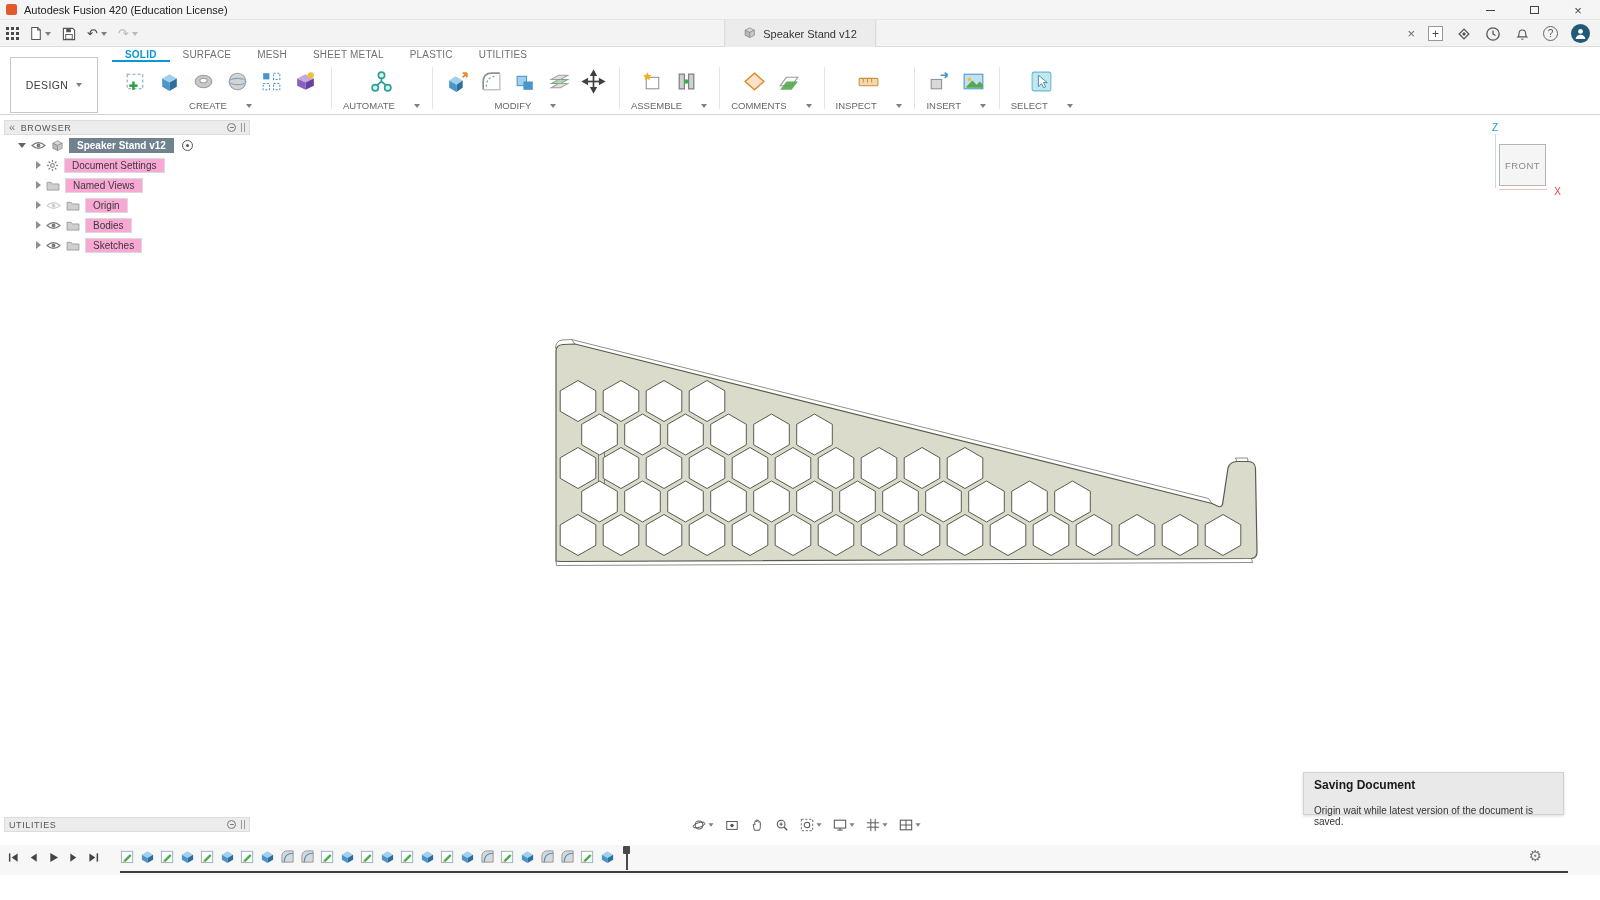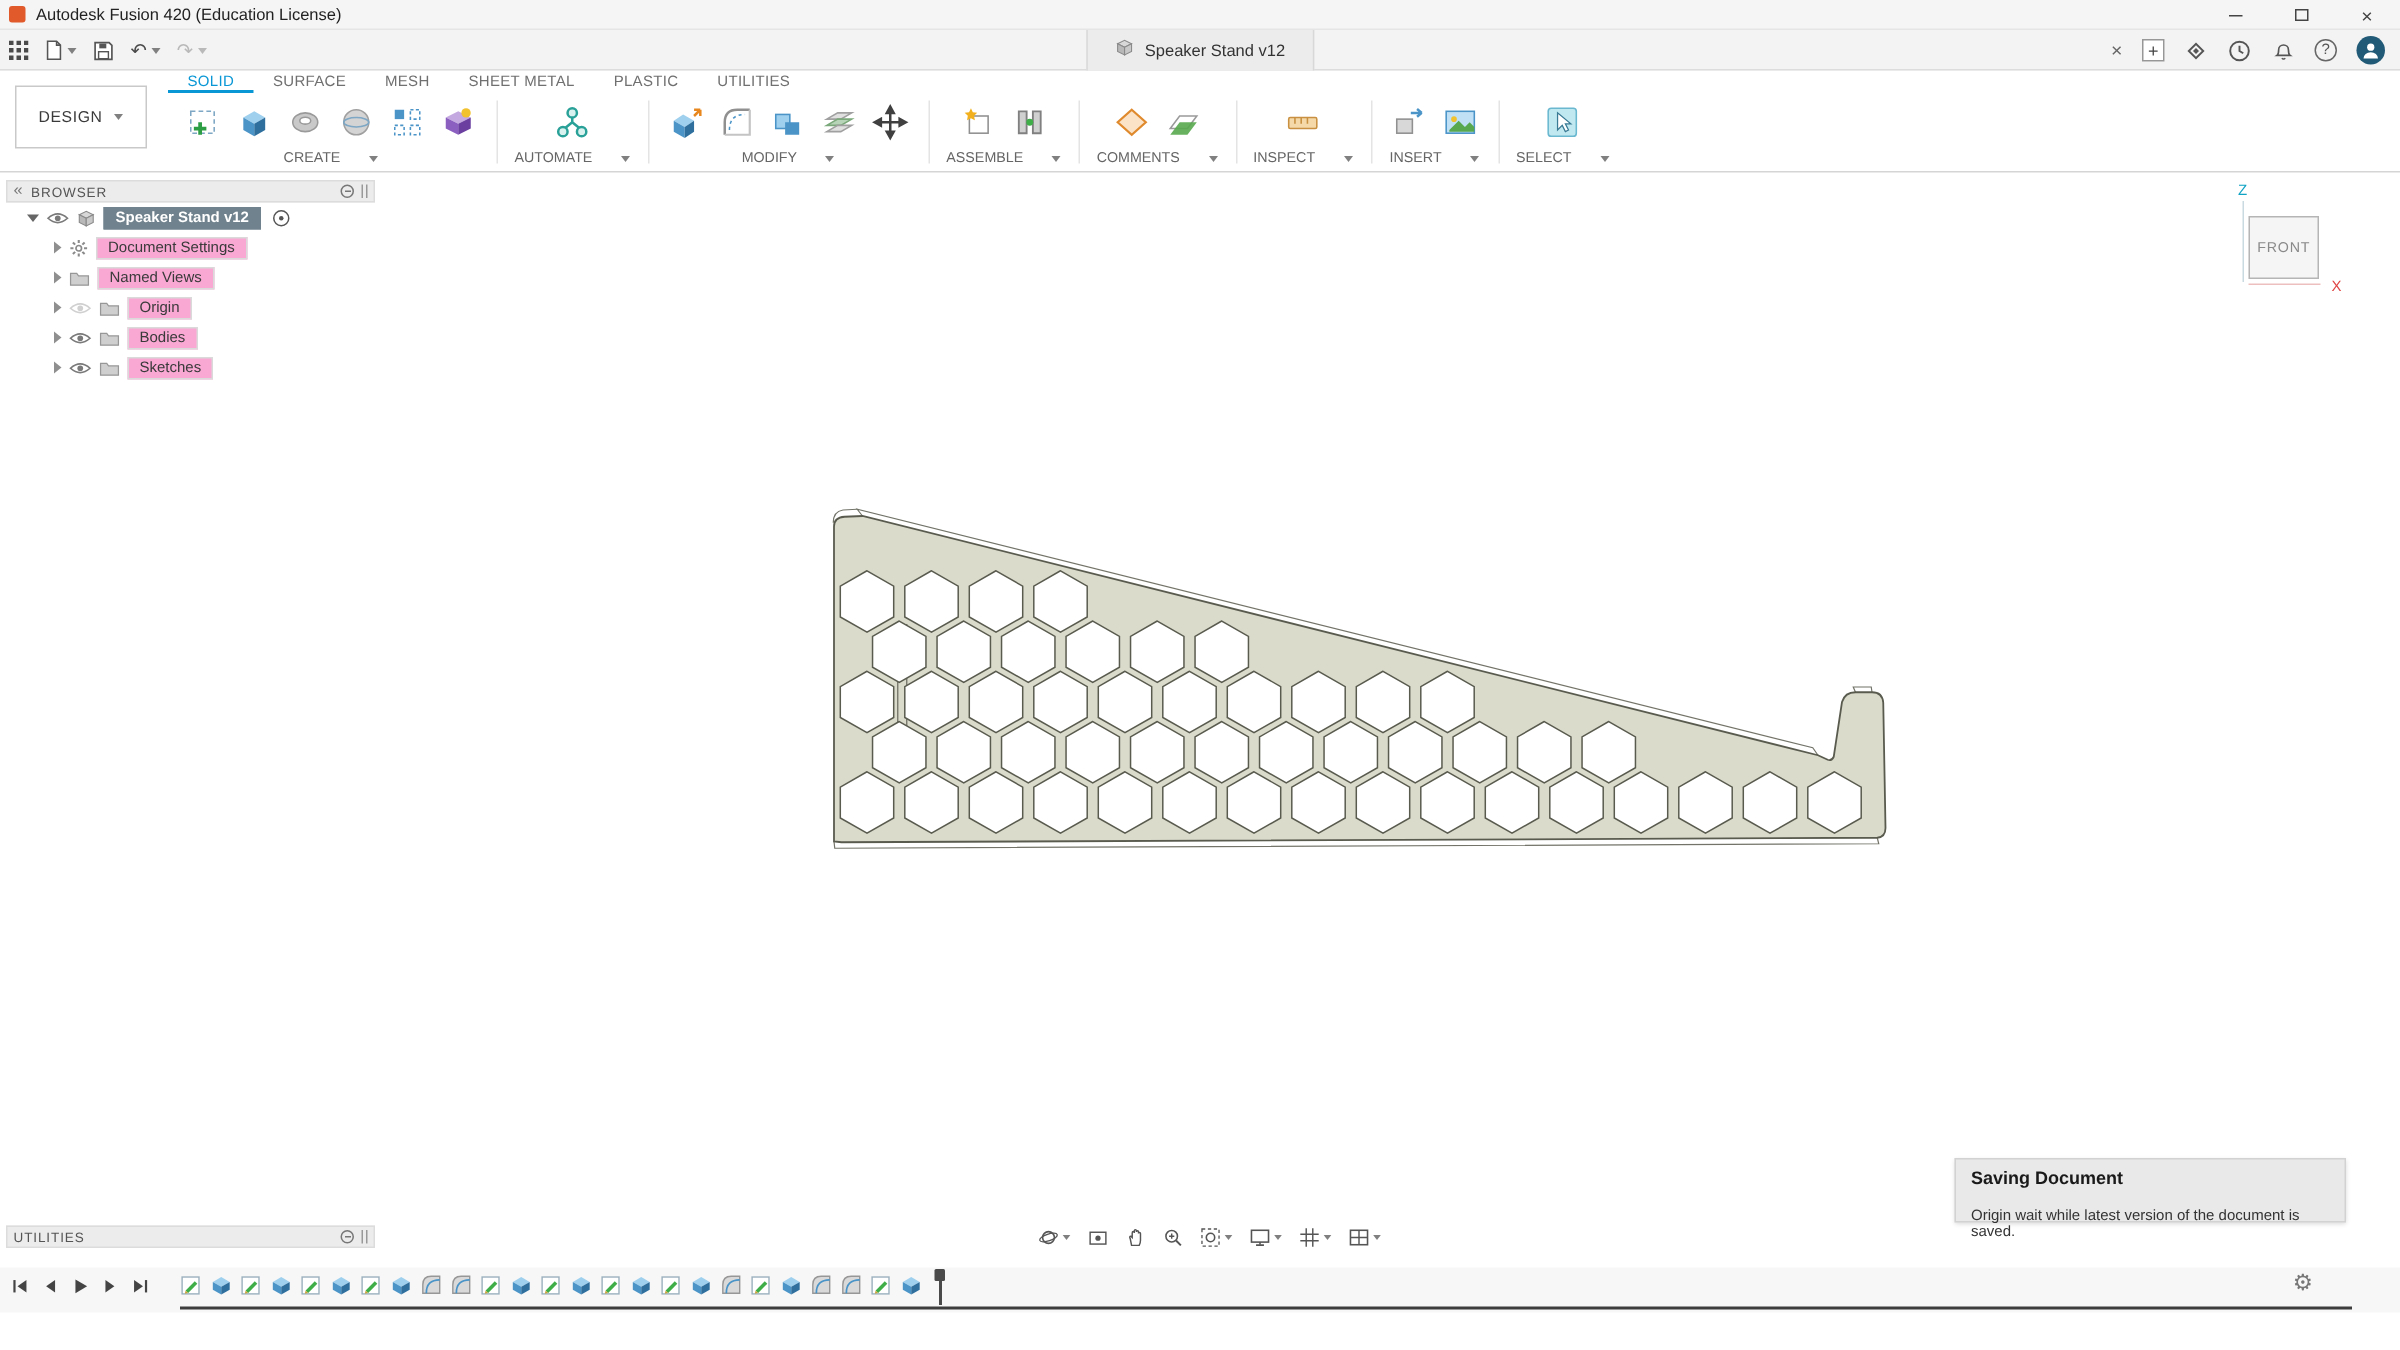--- a/index.html
+++ b/index.html
@@ -27,31 +27,31 @@
 .tab-right{position:absolute;right:10px;top:0;height:27px;display:flex;align-items:center;gap:13px}
 .closetab{font-size:13px;color:#666}
 .newtab{width:15px;height:15px;border:1px solid #979797;background:#fff;font-size:12px;color:#444;display:grid;place-items:center;line-height:1}
 .hdr-icon{display:grid;place-items:center;color:#555}
 .help-circle{width:15px;height:15px;border:1px solid #666;border-radius:50%;display:grid;place-items:center;font-size:10px;color:#555}
 .avatar{width:19px;height:19px;border-radius:50%;background:#205a76;display:grid;place-items:center}
 
 
 .ribbon-tabs{position:absolute;left:0;top:47px;width:1600px;height:15px;background:#fff;display:flex;padding-left:112px;z-index:5}
 .rtab{font-size:10px;color:#707070;padding:0 13px;display:flex;align-items:center;white-space:nowrap;letter-spacing:.2px}
-.rtab.active{color:var(--accent);font-weight:normal;box-shadow:inset 0 -2px 0 var(--accent)}
+.rtab.active{color:var(--accent);font-weight:bold;box-shadow:inset 0 -2px 0 var(--accent)}
 .ribbon{position:absolute;left:0;top:62px;width:1600px;height:53px;background:#fff;border-bottom:1px solid #d5d5d5;display:flex;padding-left:110px;z-index:4}
 .rgroup{position:relative;display:flex;flex-direction:column;align-items:center;padding:3px 12px 2px}
 .rgroup::before{content:"";position:absolute;left:0;top:5px;bottom:5px;width:1px;background:#e4e4e4}
 .rgroup:first-child::before{display:none}
 .ricons{flex:1;display:flex;align-items:center;gap:7px}
 .ricon{width:27px;height:27px;display:grid;place-items:center}
 .ricon svg{width:25px;height:25px;display:block}
 .rlabel{display:flex;align-items:center;gap:19px;font-size:9.5px;color:#666;padding:2px 0 1px}
 .chev{width:0;height:0;border-left:3.5px solid transparent;border-right:3.5px solid transparent;border-top:4px solid #808080;display:inline-block}
-.design-btn{position:absolute;left:10px;top:57px;width:88px;height:42px;background:#fff;border:1px solid #c9c9c9;display:flex;align-items:center;justify-content:center;gap:8px;font-size:10.5px;color:#3a3a3a;letter-spacing:.4px;z-index:6}
+.design-btn{position:absolute;left:10px;top:57px;width:88px;height:56px;background:#fff;border:1px solid #c9c9c9;display:flex;align-items:center;justify-content:center;gap:8px;font-size:10.5px;color:#3a3a3a;letter-spacing:.4px;z-index:6}
 
 
 .canvas{position:absolute;left:0;top:115px;width:1600px;height:730px;background:#fff}
 .canvas svg.model{position:absolute;left:0;top:0}
 
 
 .browser{position:absolute;left:4px;top:120px;width:246px;z-index:8}
 .panel-header{height:15px;display:flex;align-items:center;gap:5px;background:#ececec;border:1px solid #dcdcdc;padding:0 4px;font-size:9px;color:#555;letter-spacing:.6px}
 .ph-spacer{flex:1}
 .collapse{color:#777;font-size:11px;line-height:1}

